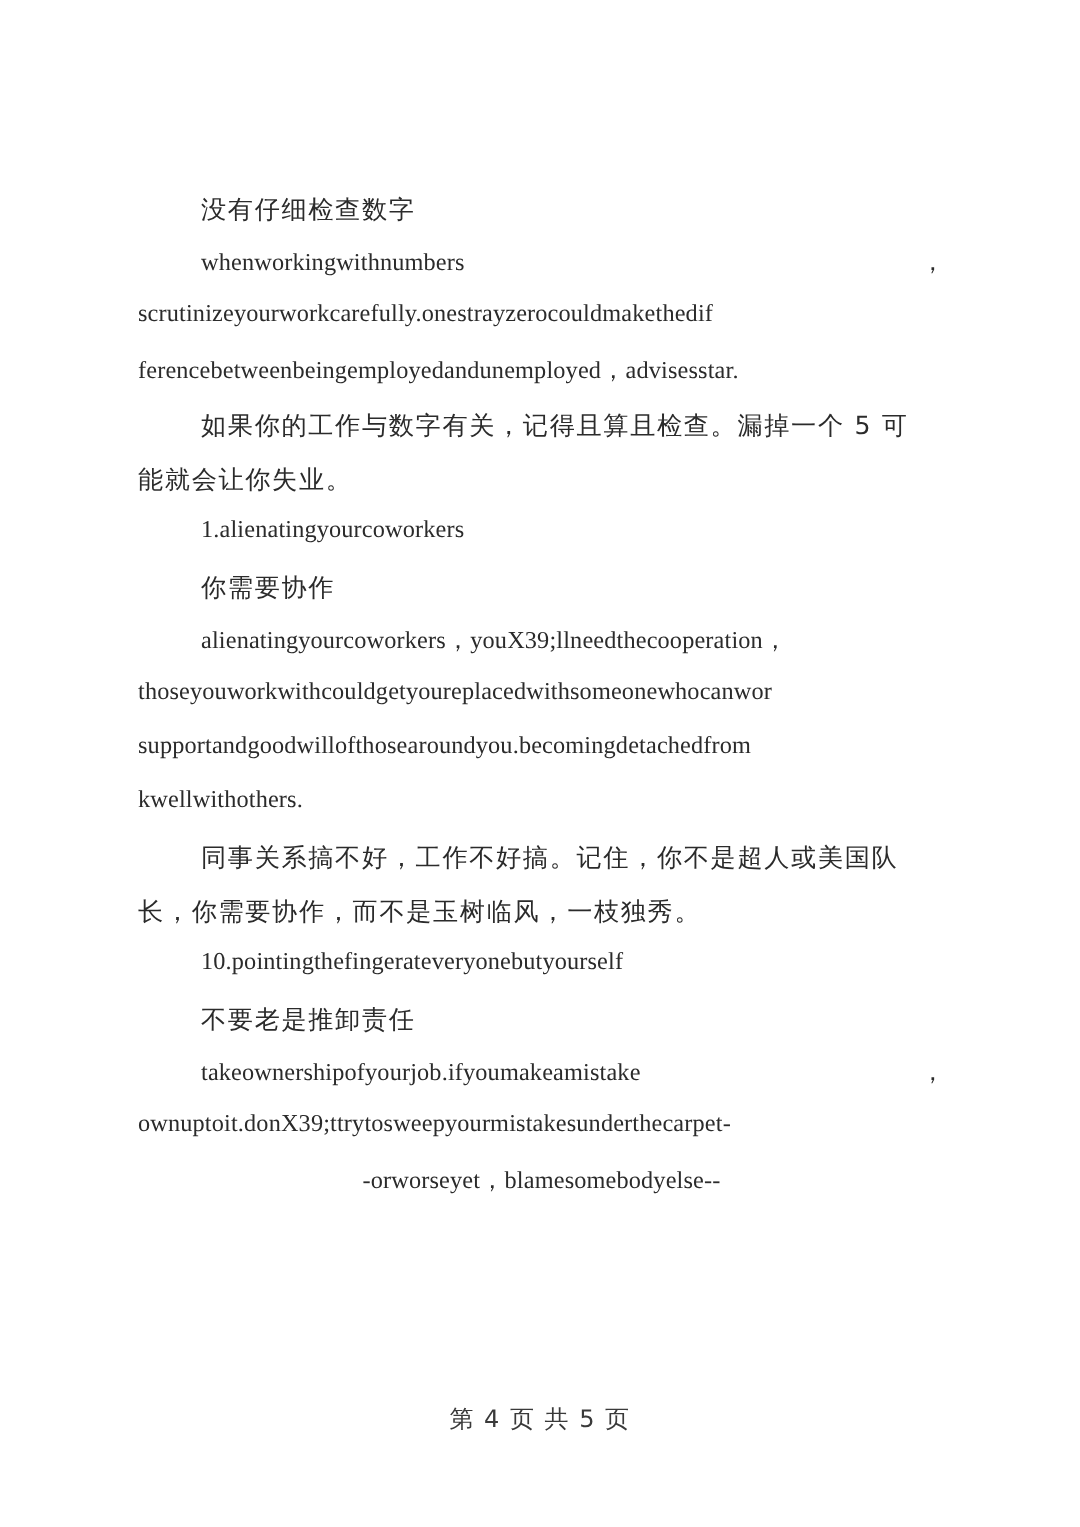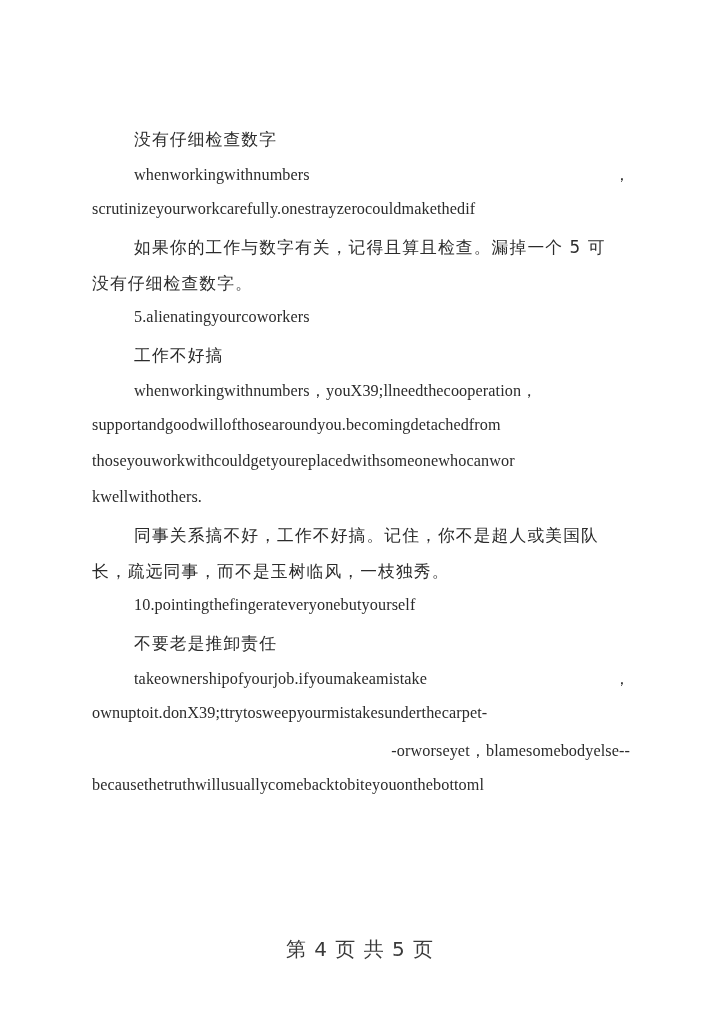--- a/index.html
+++ b/index.html
@@ -55,40 +55,40 @@
   }
 
   
   .line.indent {
     padding-left: 42px;
     width: 496px;
   }
 
   
   .line.justify {
-    justify-content: flex-end;
+    justify-content: center;
   }
   .line.justify.indent {
     justify-content: flex-start;
   }
   .line.justify.indent .seg:first-child {
     margin-right: auto;
   }
 
   .seg { display: inline-block; }
 
   .footer {
     position: absolute;
     left: 0;
     top: 936px;
     width: 720px;
     text-align: center;
     color: #3a3a3a;
     font-family: "DejaVu Sans", "Liberation Sans", sans-serif;
-    font-size: 20px;
+    font-size: 16px;
     letter-spacing: 1px;
   }
 </style>
 </head>
 <body>
 
 <div class="page">
 
   <div class="body-block">
 
@@ -98,59 +98,62 @@
 
     <div class="line latin indent justify">
       <span class="seg">whenworkingwithnumbers</span>
       <span class="seg" style="font-family:'DejaVu Sans','Liberation Sans',sans-serif;">，</span>
     </div>
 
     <div class="line latin">
       <span class="seg">scrutinizeyourworkcarefully.onestrayzerocouldmakethedif</span>
     </div>
 
+    <div class="line latin">
+      <span class="seg">ferencebetweenbeingemployedandunemployed，advisesstar.</span>
+    </div>
 
     <div class="line cjk indent">
       <span class="seg">如果你的工作与数字有关，记得且算且检查。漏掉一个 5 可</span>
     </div>
 
     <div class="line cjk">
-      <span class="seg">没有仔细检查数字。</span>
+      <span class="seg">能就会让你失业。</span>
     </div>
 
     <div class="line latin indent">
-      <span class="seg">5.alienatingyourcoworkers</span>
+      <span class="seg">1.alienatingyourcoworkers</span>
     </div>
 
     <div class="line cjk indent">
-      <span class="seg">工作不好搞</span>
+      <span class="seg">你需要协作</span>
     </div>
 
     <div class="line latin indent">
-      <span class="seg">whenworkingwithnumbers，youX39;llneedthecooperation，</span>
+      <span class="seg">alienatingyourcoworkers，youX39;llneedthecooperation，</span>
+    </div>
+
+    <div class="line latin">
+      <span class="seg">thoseyouworkwithcouldgetyoureplacedwithsomeonewhocanwor</span>
     </div>
 
     <div class="line latin">
       <span class="seg">supportandgoodwillofthosearoundyou.becomingdetachedfrom</span>
-    </div>
-
-    <div class="line latin">
-      <span class="seg">thoseyouworkwithcouldgetyoureplacedwithsomeonewhocanwor</span>
     </div>
 
     <div class="line latin">
       <span class="seg">kwellwithothers.</span>
     </div>
 
     <div class="line cjk indent">
       <span class="seg">同事关系搞不好，工作不好搞。记住，你不是超人或美国队</span>
     </div>
 
     <div class="line cjk">
-      <span class="seg">长，疏远同事，而不是玉树临风，一枝独秀。</span>
+      <span class="seg">长，你需要协作，而不是玉树临风，一枝独秀。</span>
     </div>
 
     <div class="line latin indent">
       <span class="seg">10.pointingthefingerateveryonebutyourself</span>
     </div>
 
     <div class="line cjk indent">
       <span class="seg">不要老是推卸责任</span>
     </div>
 
@@ -162,22 +165,19 @@
     <div class="line latin">
       <span class="seg">ownuptoit.donX39;ttrytosweepyourmistakesunderthecarpet-</span>
     </div>
 
     <div class="line latin justify">
       <span class="seg">-orworseyet</span>
       <span class="seg" style="font-family:'DejaVu Sans','Liberation Sans',sans-serif;">，</span>
       <span class="seg">blamesomebodyelse--</span>
     </div>
 
-    <div class="line latin">
-      <span class="seg">becausethetruthwillusuallycomebacktobiteyouonthebottoml</span>
-    </div>
 
 
   </div>
 
   <div class="footer">第 4 页 共 5 页</div>
 
 </div>
 
 </body></html>

